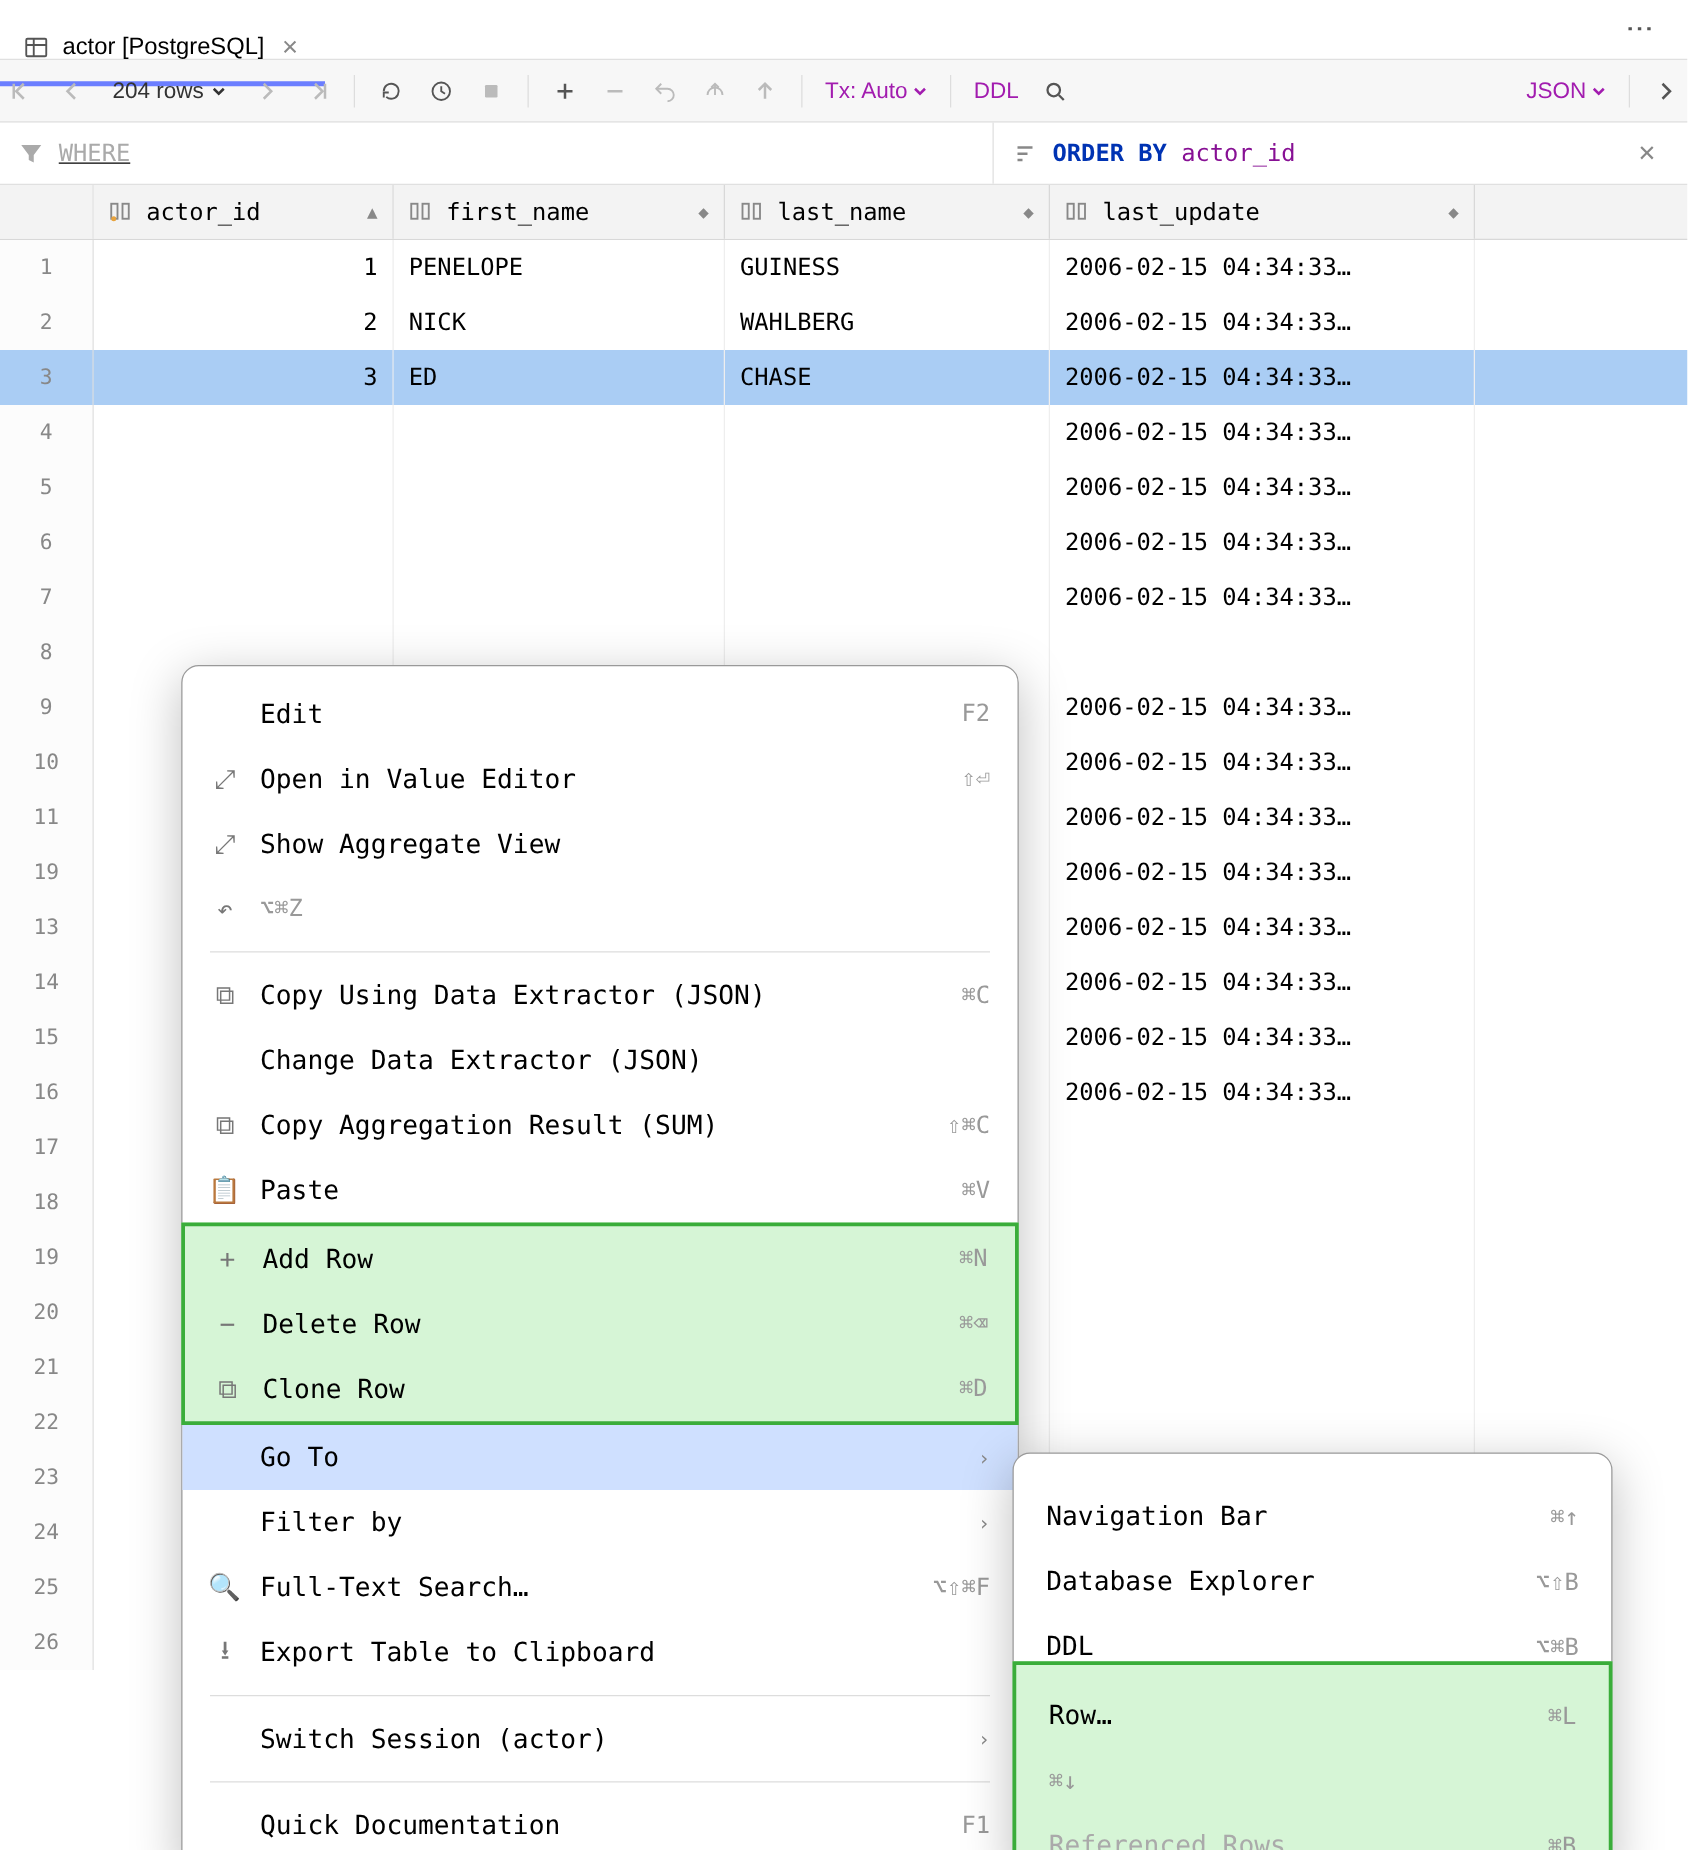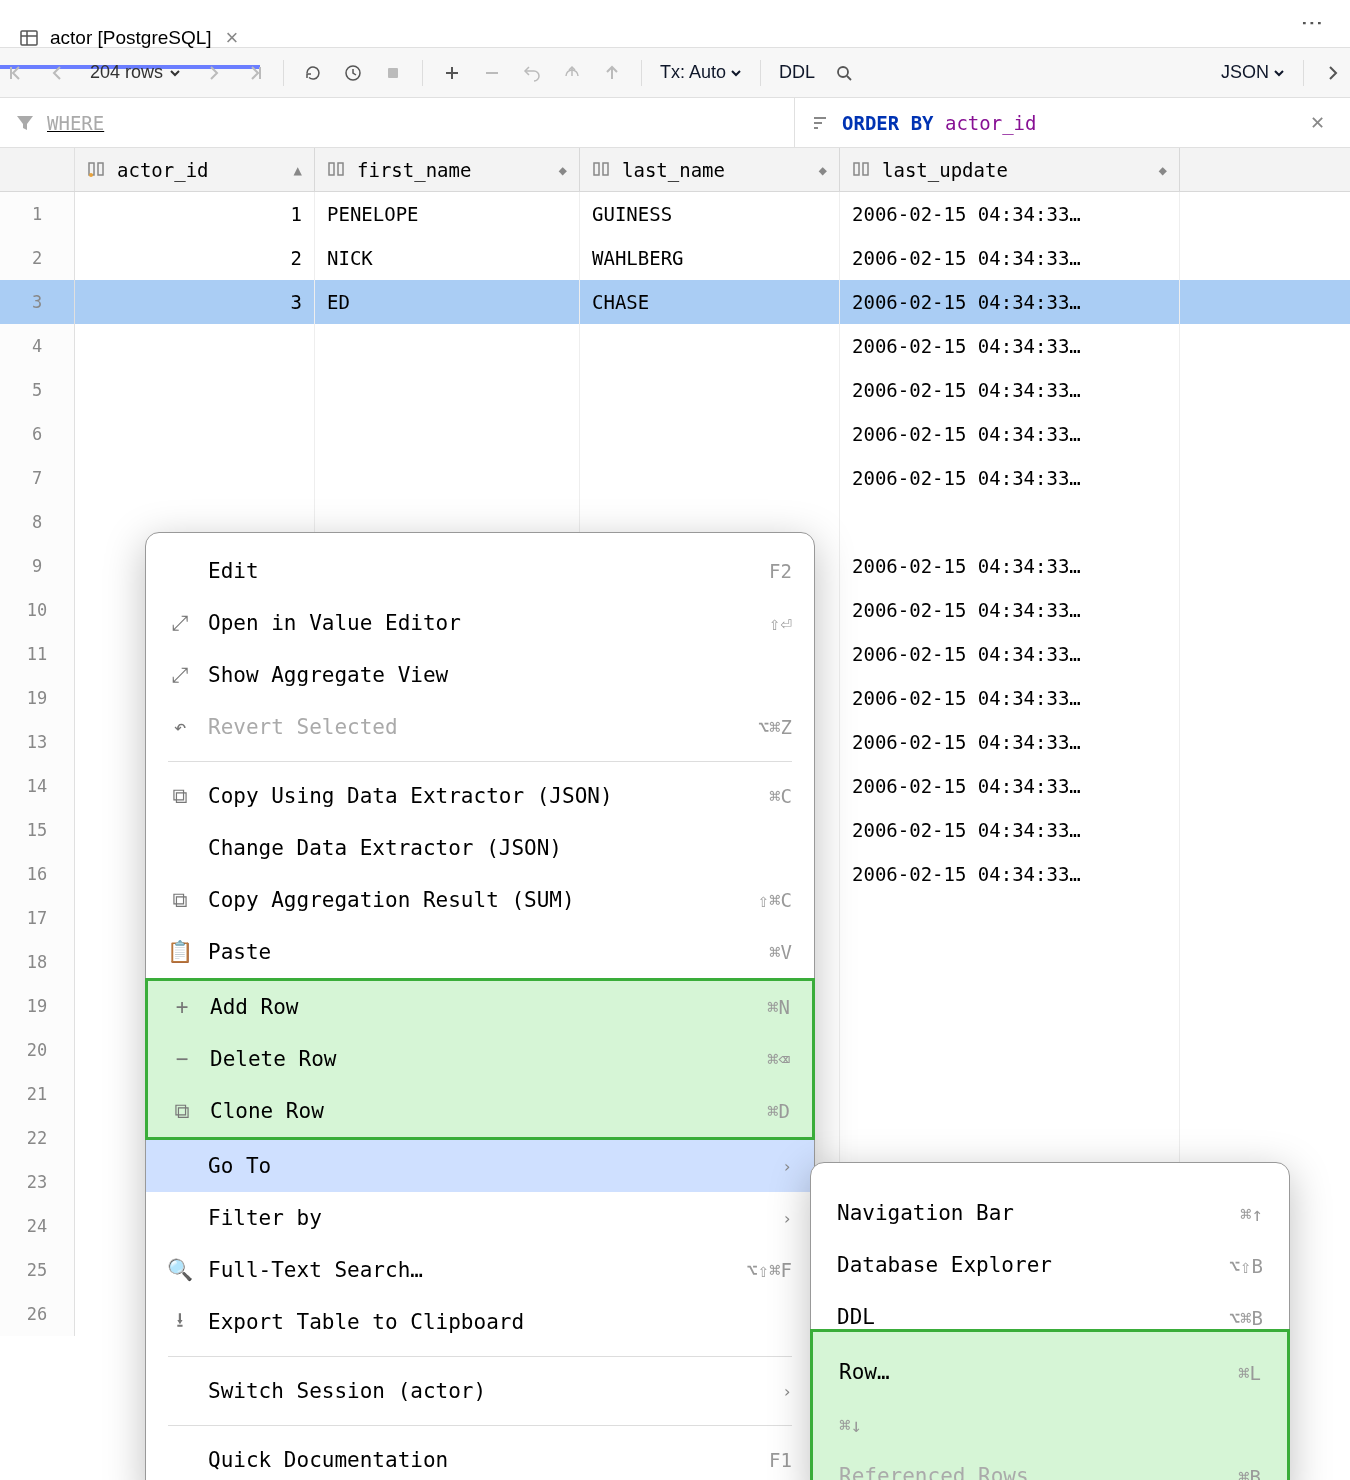--- a/index.html
+++ b/index.html
@@ -14,21 +14,21 @@
 .tab .close { color: #888; font-size: 22px; padding: 0 4px; }
 .spacer { flex: 1; }
 .kebab { padding: 0 25px; color: #555; font-size: 22px; letter-spacing: 2px; writing-mode: vertical-rl; }
 
 
 .toolbar { height: 50px; display: flex; align-items: center; gap: 6px; padding: 0 0; background: #f7f7f7; border-bottom: 1px solid #e0e0e0; }
 .tbtn { width: 34px; height: 34px; display:flex; align-items:center; justify-content:center; color:#555; border-radius:4px; }
 .tbtn.disabled { color: #bbb; }
 .rows-dd { display:flex; align-items:center; gap:6px; padding:0 10px; color:#333; font-size:18px; }
 .tsep { width: 1px; height: 26px; background: #ddd; margin: 0 6px; }
-.ttext { font-size: 18px; color: #0f172a; padding: 0 6px; display:flex; align-items:center; gap:4px; }
+.ttext { font-size: 18px; color: #a21caf; padding: 0 6px; display:flex; align-items:center; gap:4px; }
 
 
 .filterbar { height: 50px; display:flex; border-bottom:1px solid #e0e0e0; }
 .filter-left { width: 795px; display:flex; align-items:center; padding:0 15px; gap:12px; border-right:1px solid #e0e0e0;text-decoration:underline; }
 .filter-right { flex:1; display:flex; align-items:center; padding:0 15px; gap:12px; }
 .where-label { color:#aaa; font-size:19px; }
 .order-text { font-size:19px; }
 .order-by .kw { color:#0033b3; font-weight:bold; }
 .order-by .col { color:#871094; }
 .close-x { margin-left:auto; color:#888; font-size:18px; padding-right:10px; }
@@ -472,21 +472,20 @@
         <span class="mi-icon">⤢</span>
         <span class="mi-label">Open in Value Editor</span>
         <span class="mi-sc">⇧⏎</span>
       </div>
     <div class="ctx-item">
         <span class="mi-icon">⤢</span>
         <span class="mi-label">Show Aggregate View</span>
       </div>
     <div class="ctx-item disabled">
         <span class="mi-icon">↶</span>
-        <span class="mi-label">Revert Selected</span>
         <span class="mi-sc">⌥⌘Z</span>
       </div>
     <div class="ctx-sep"></div>
     <div class="ctx-item">
         <span class="mi-icon">⧉</span>
         <span class="mi-label">Copy Using Data Extractor (JSON)</span>
         <span class="mi-sc">⌘C</span>
       </div>
     <div class="ctx-item">
         <span class="mi-icon"></span>

